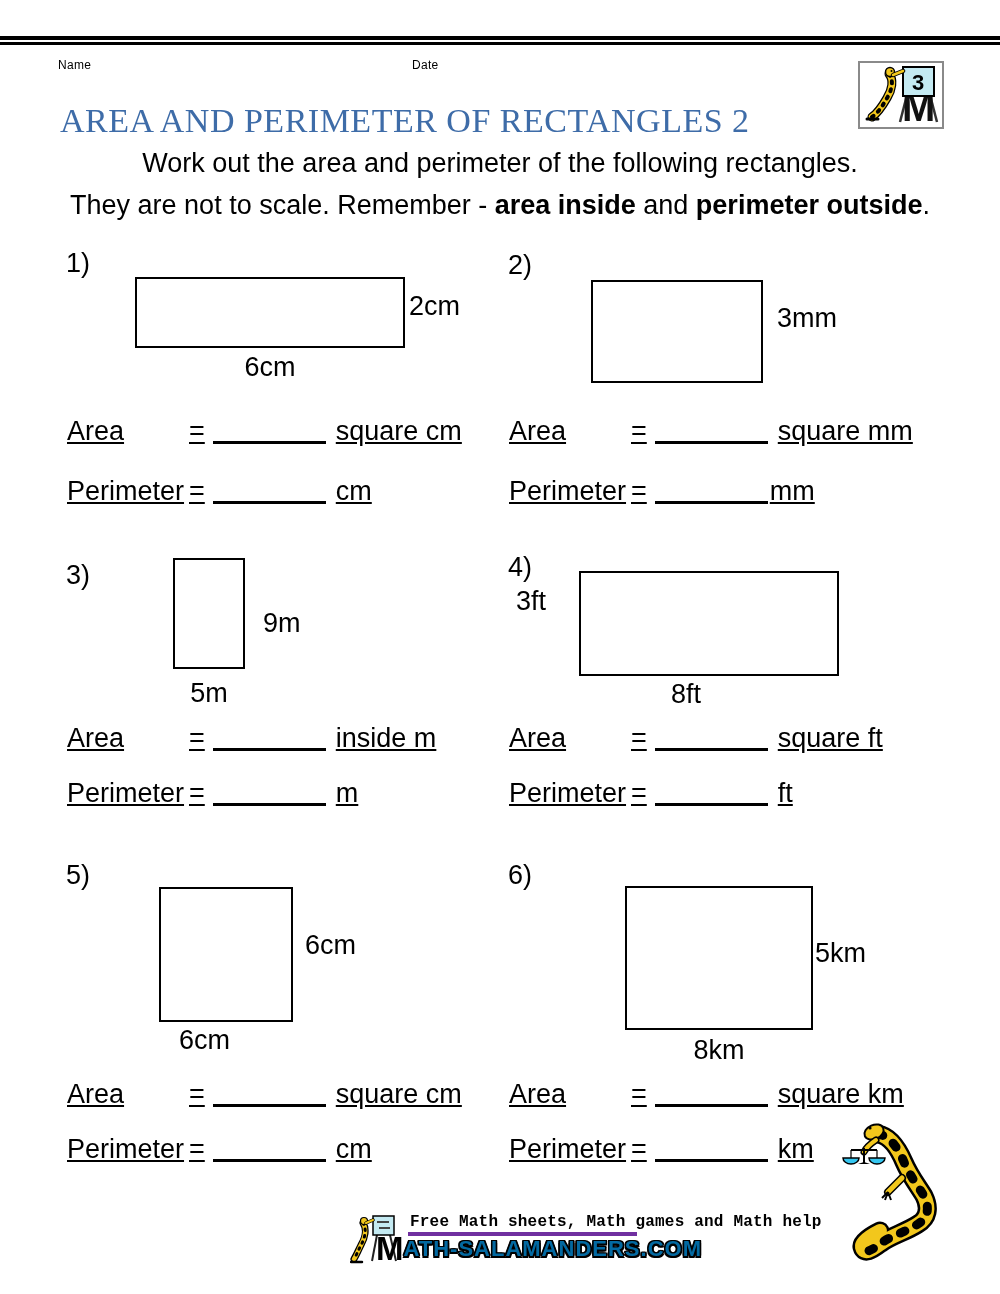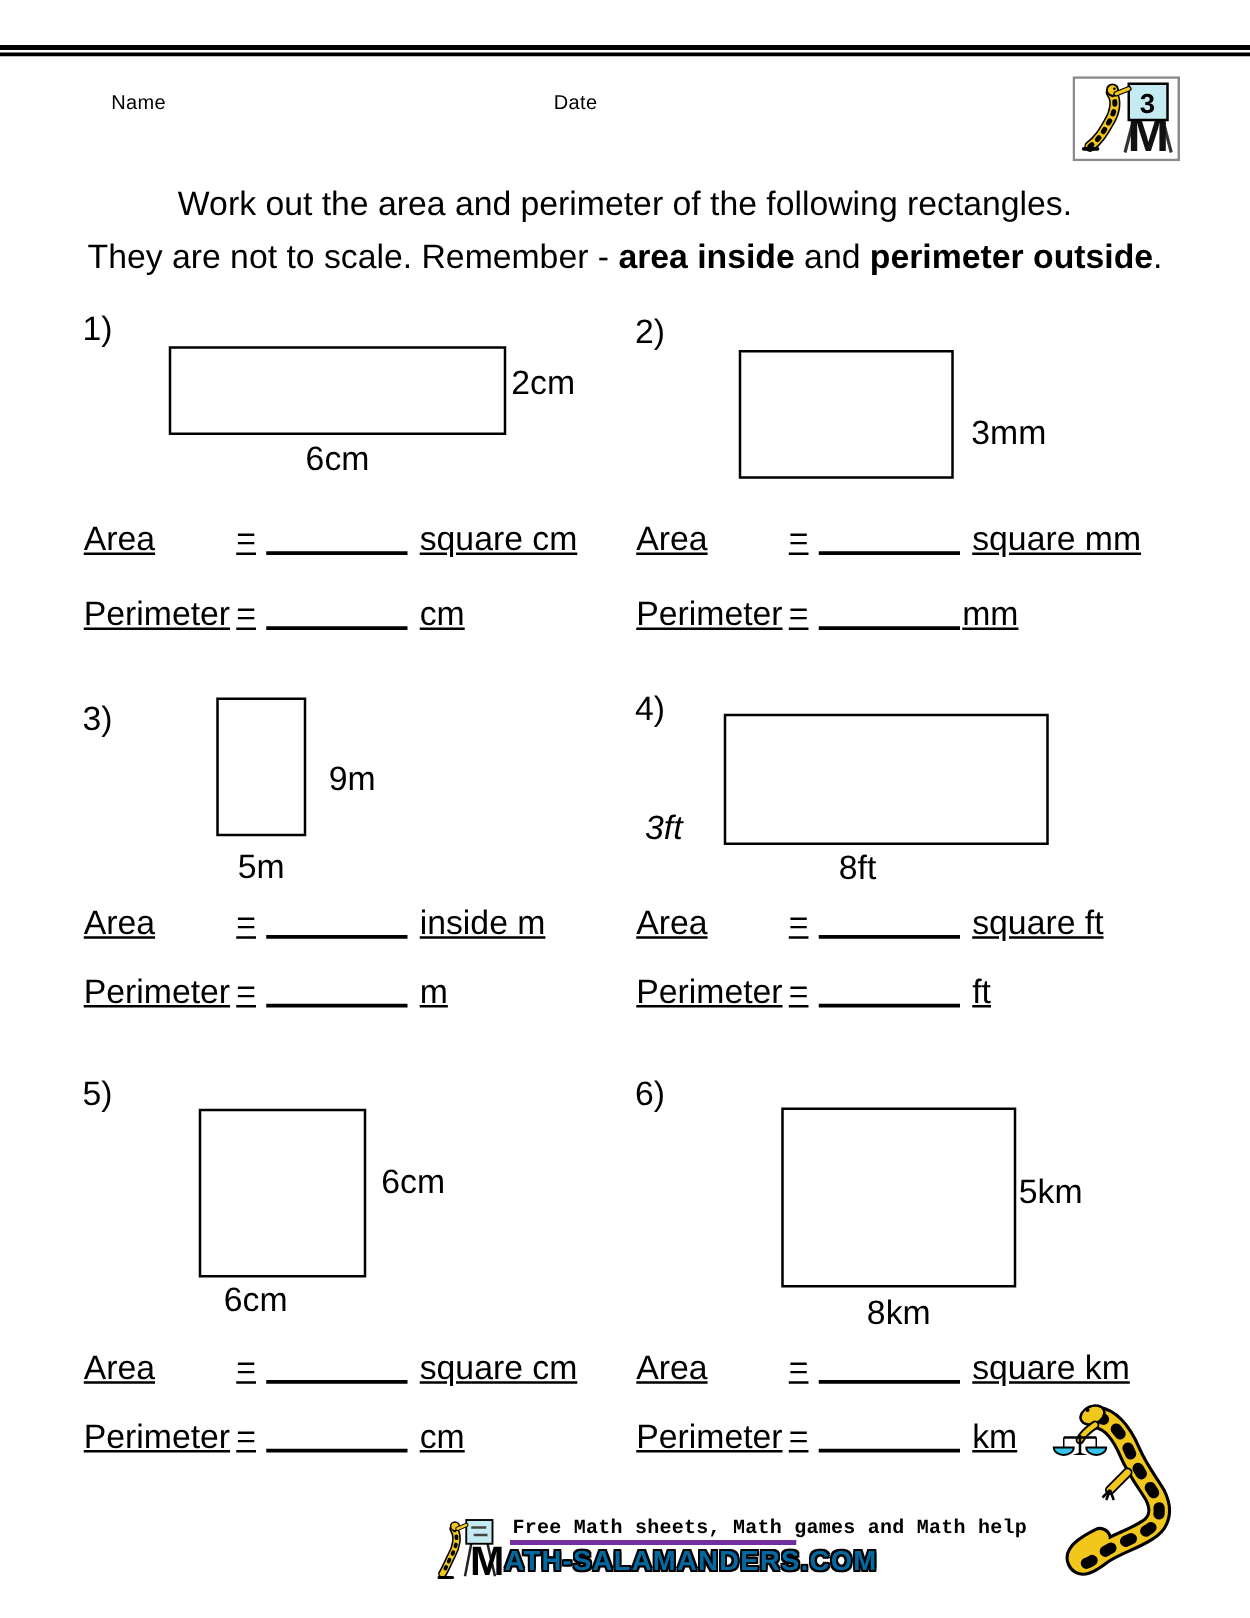--- a/index.html
+++ b/index.html
@@ -5,21 +5,21 @@
   * { margin:0; padding:0; box-sizing:border-box; }
   html,body { background:#fff; }
   .page {
     position:relative; width:1000px; height:1294px; background:#ffffff;
     font-family:"Liberation Sans", sans-serif; color:#000; overflow:hidden;
     margin:0 auto;
   }
   .topbar  { position:absolute; left:0; width:1000px; background:#000; }
   .bar1 { top:36px; height:4px; }
   .bar2 { top:42px; height:3px; }
-  .namedate { position:absolute; top:74px; font-size:16px; letter-spacing:.3px;margin-left:31px; }
+  .namedate { position:absolute; top:58px; font-size:12px; letter-spacing:.3px; }
   .page-title {
     position:absolute; left:60px; top:102px;
     font-family:"Liberation Serif", serif; font-size:34px; letter-spacing:.5px;
     white-space:nowrap;
   }
   .instr { position:absolute; left:0; width:1000px; text-align:center; font-size:27px; }
   .pnum  { position:absolute; font-size:27px; line-height:34px; }
   .shape { position:absolute; border:2px solid #000; background:#fff; }
   .dim   { position:absolute; font-size:27px; line-height:34px; white-space:nowrap; }
   .dim.centered { text-align:center; }
@@ -79,20 +79,21 @@
       <path d="M31,13 C36,19 34,29 29,37 C25,44 21,51 14,56" fill="none" stroke="#000" stroke-width="4" stroke-linecap="round" stroke-dasharray="2 6"></path>
       <circle cx="32" cy="11" r="4.5" fill="#f2c71c" stroke="#000" stroke-width="1.5"></circle>
       <circle cx="33.5" cy="10" r="1" fill="#000"></circle>
       <line x1="35" y1="14" x2="45" y2="10" stroke="#000" stroke-width="4.5" stroke-linecap="round"></line>
       <line x1="35" y1="14" x2="45" y2="10" stroke="#f2c71c" stroke-width="2.5" stroke-linecap="round"></line>
 
       <line x1="9" y1="58" x2="20" y2="58" stroke="#000" stroke-width="3" stroke-linecap="round"></line>
     </svg>
   </div>
 
+  <div class="page-title" style="color:#3e6ca8;">AREA AND PERIMETER OF RECTANGLES 2</div>
   <div class="instr" style="top:190px;"><span>They are not to scale. Remember - </span><b>area inside</b><span> and </span><b>perimeter outside</b><span>.</span></div>
   <div class="instr" style="top:148px;">Work out the area and perimeter of the following rectangles.</div>
 
   <div class="pnum" style="left:66px; top:246px;">1)</div>
   <div class="shape" style="left:135px; top:277px; width:270px; height:71px;"></div>
   <div class="dim" style="left:409px; top:289px;">2cm</div>
   <div class="dim centered" style="left:135px; top:350px; width:270px;">6cm</div>
   <div class="ansline" style="left:67px; top:413px;">
     <span class="aname">Area</span>
       <span class="eq">=</span>
@@ -101,21 +102,21 @@
   </div>
   <div class="ansline" style="left:67px; top:473px;">
     <span class="aname">Perimeter</span>
       <span class="eq">=</span>
       <span class="blank"></span>
       <span>cm</span>
   </div>
 
   <div class="pnum" style="left:508px; top:248px;">2)</div>
   <div class="shape" style="left:591px; top:280px; width:172px; height:103px;"></div>
-  <div class="dim" style="left:777px; top:301px;margin-top:28px;">3mm</div>
+  <div class="dim" style="left:777px; top:301px;">3mm</div>
   <div class="ansline" style="left:509px; top:413px;">
     <span class="aname">Area</span>
       <span class="eq">=</span>
       <span class="blank"></span>
       <span>square mm</span>
   </div>
   <div class="ansline" style="left:509px; top:473px;">
     <span class="aname">Perimeter</span>
       <span class="eq">=</span>
       <span class="blank tight"></span>
@@ -133,21 +134,21 @@
       <span>inside m</span>
   </div>
   <div class="ansline" style="left:67px; top:775px;">
     <span class="aname">Perimeter</span>
       <span class="eq">=</span>
       <span class="blank"></span>
       <span>m</span>
   </div>
 
   <div class="pnum" style="left:508px; top:550px;">4)</div>
-  <div class="dim" style="left:516px; top:645px;font-style:italic;">3ft</div>
+  <div class="dim" style="left:516px; top:584px;">3ft</div>
   <div class="shape" style="left:579px; top:571px; width:260px; height:105px;"></div>
   <div class="dim" style="left:671px; top:677px;">8ft</div>
   <div class="ansline" style="left:509px; top:720px;">
     <span class="aname">Area</span>
       <span class="eq">=</span>
       <span class="blank"></span>
       <span>square ft</span>
   </div>
   <div class="ansline" style="left:509px; top:775px;">
     <span class="aname">Perimeter</span>

